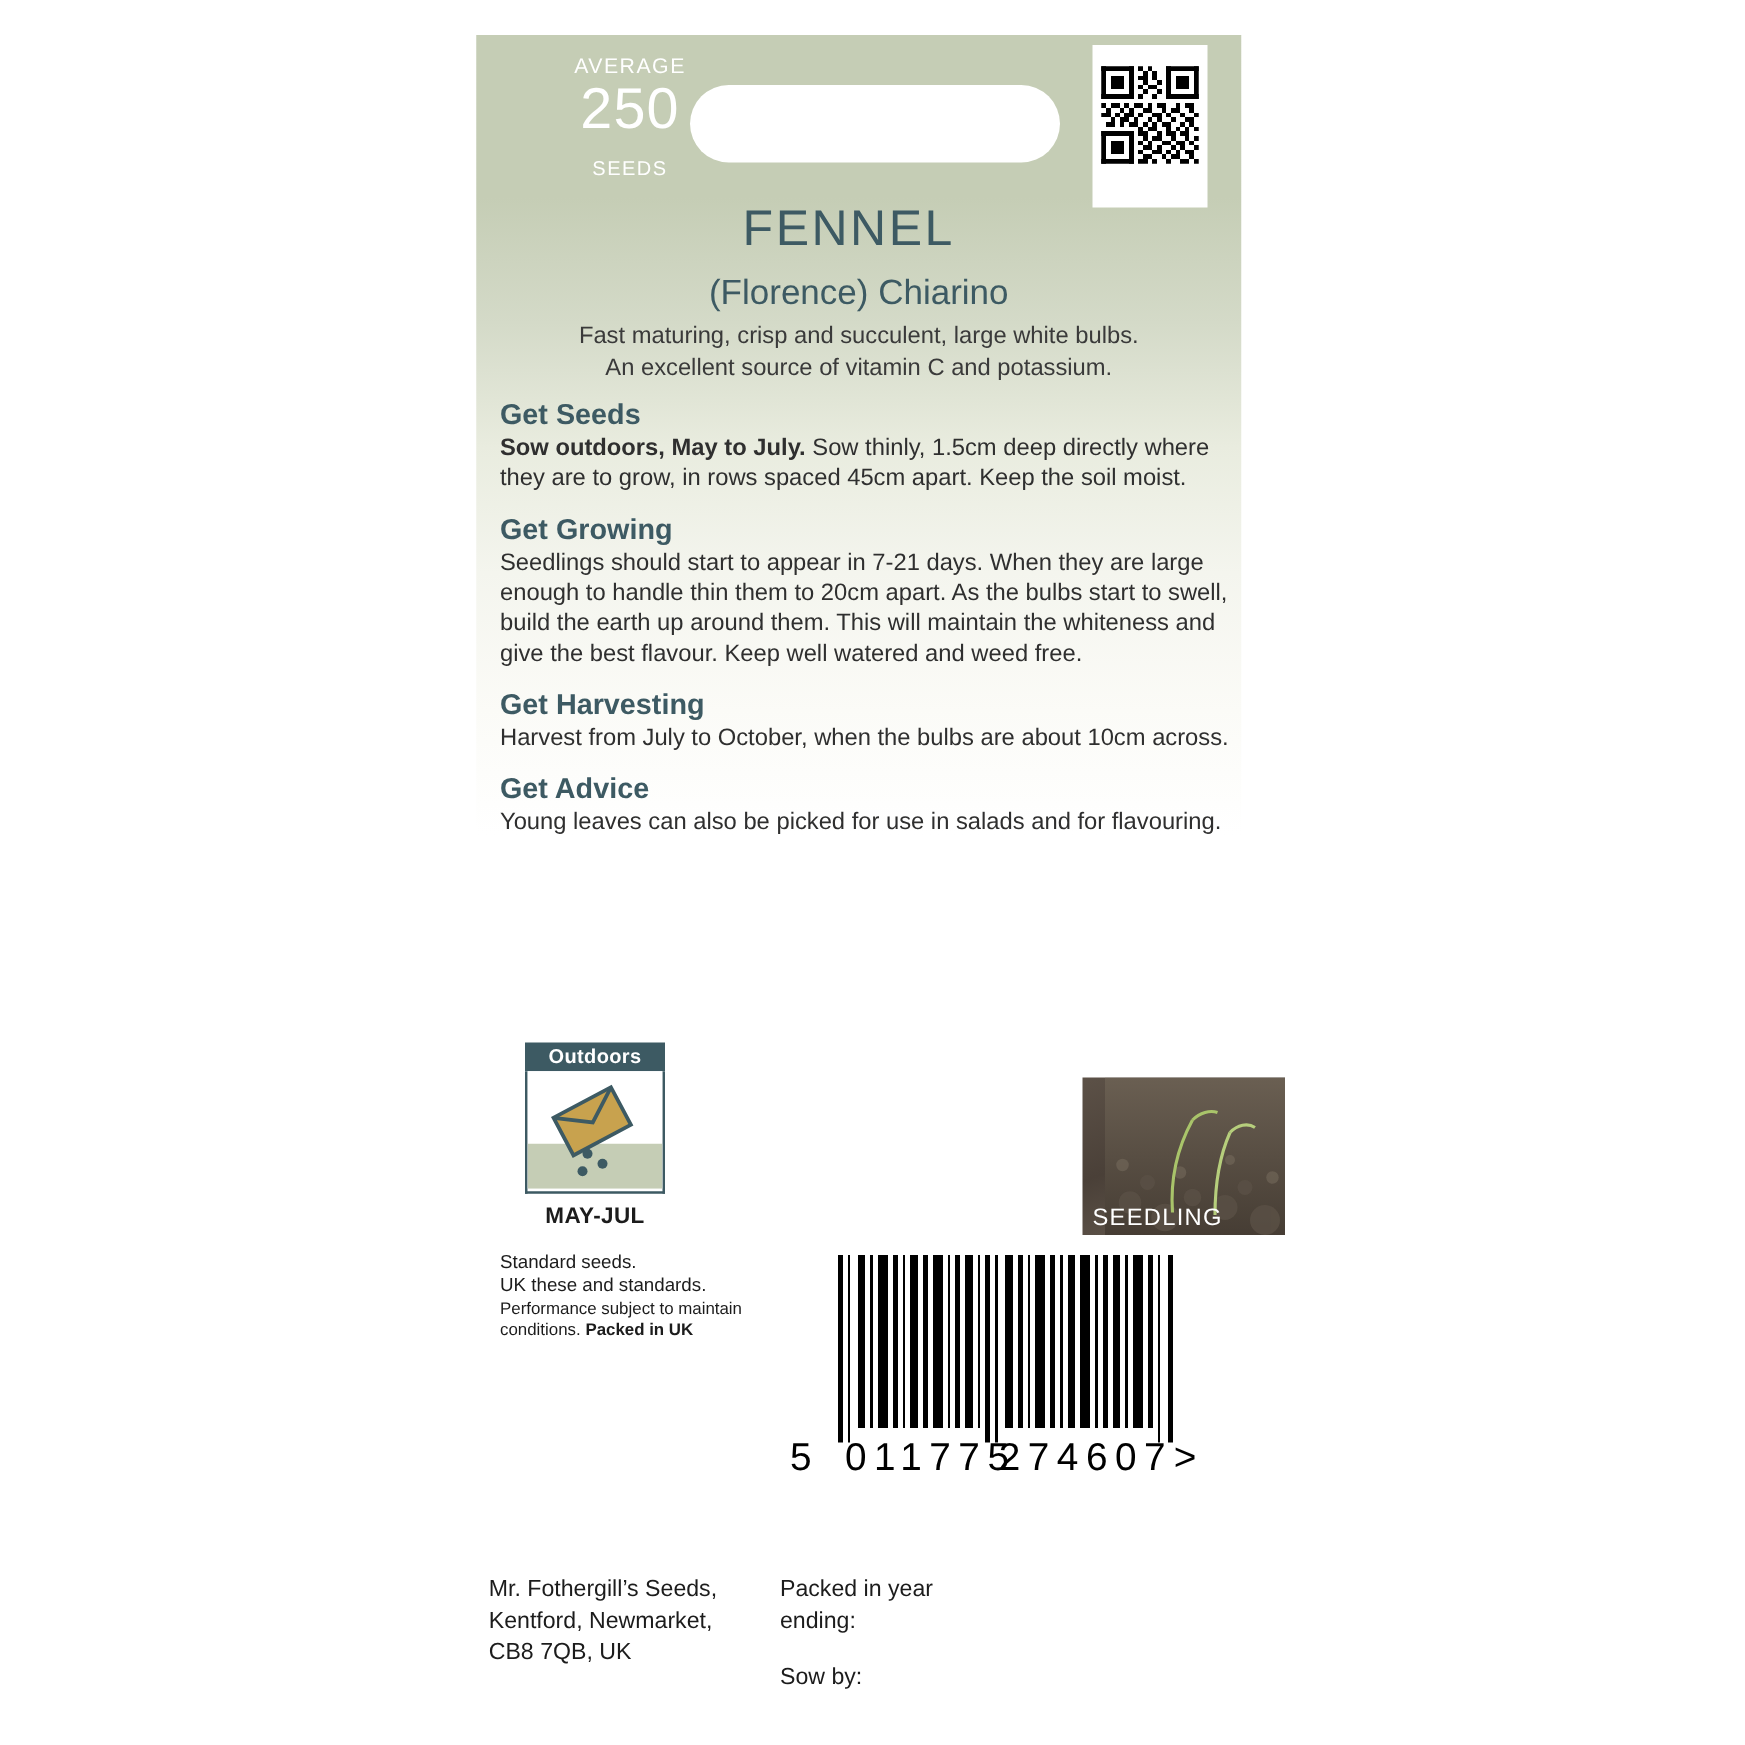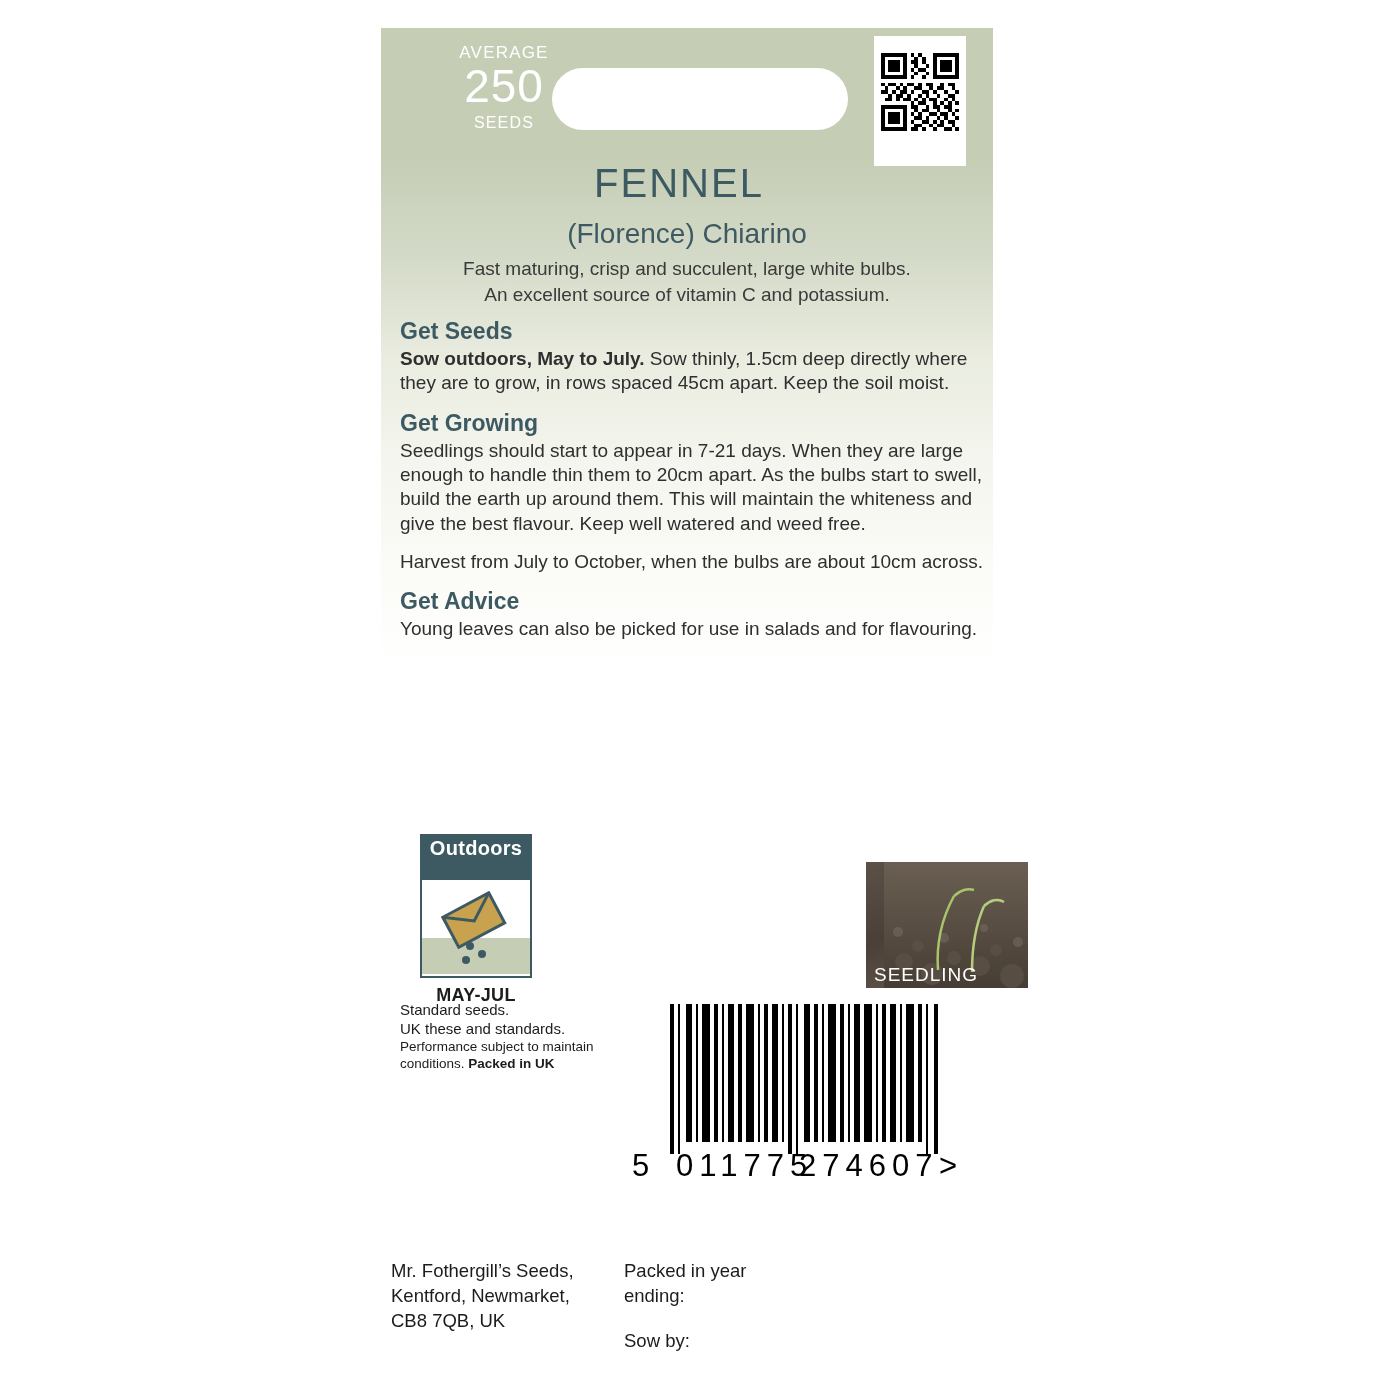--- a/index.html
+++ b/index.html
@@ -40,21 +40,21 @@
     letter-spacing: 1.2px;
   }
   .avg-number {
     font-size: 46px;
     letter-spacing: 1px;
     margin-top: 2px;
   }
   .avg-seeds {
     font-size: 16px;
     letter-spacing: 1.2px;
-    margin-top: 6px;
+    margin-top: 19px;
   }
 
   .hang-hole {
     position: absolute;
     left: 171px;
     top: 40px;
     width: 296px;
     height: 62px;
     background: #ffffff;
     border-radius: 31px/31px;
@@ -133,24 +133,24 @@
   }
   .icon-card {
     position: absolute;
     width: 112px;
   }
   .icon-card.sow { left: 20px; }
   .icon-card.harv { left: 152px; }
   .icon-cap {
     background: #3d5a63;
     color: #ffffff;
-    font-size: 20px;
+    font-size: 16px;
     font-weight: bold;
     text-align: center;
-    padding: 3px 0 20px 0;
+    padding: 3px 0 2px 0;
     letter-spacing: .3px;
   }
   .icon-box {
     width: 112px;
     height: 98px;
     border: 2px solid #3d5a63;
     border-top: none;
     box-sizing: border-box;
     position: relative;
     background: #ffffff;
@@ -371,20 +371,21 @@
   <div class="sections">
     <div>
       <div class="sec-head">Get Seeds</div>
       <p class="sec-body"><b>Sow outdoors, May to July.</b><span> Sow thinly, 1.5cm deep directly where they are to grow, in rows spaced 45cm apart. Keep the soil moist.</span></p>
     </div>
     <div>
       <div class="sec-head">Get Growing</div>
       <p class="sec-body">Seedlings should start to appear in 7-21 days. When they are large enough to handle thin them to 20cm apart. As the bulbs start to swell, build the earth up around them. This will maintain the whiteness and give the best flavour. Keep well watered and weed free.</p>
     </div>
     <div>
+      <div class="sec-head">Get Harvesting</div>
       <p class="sec-body">Harvest from July to October, when the bulbs are about 10cm across.</p>
     </div>
     <div>
       <div class="sec-head">Get Advice</div>
       <p class="sec-body">Young leaves can also be picked for use in salads and for flavouring.</p>
     </div>
   </div>
 
   <div class="icons-row">
 

